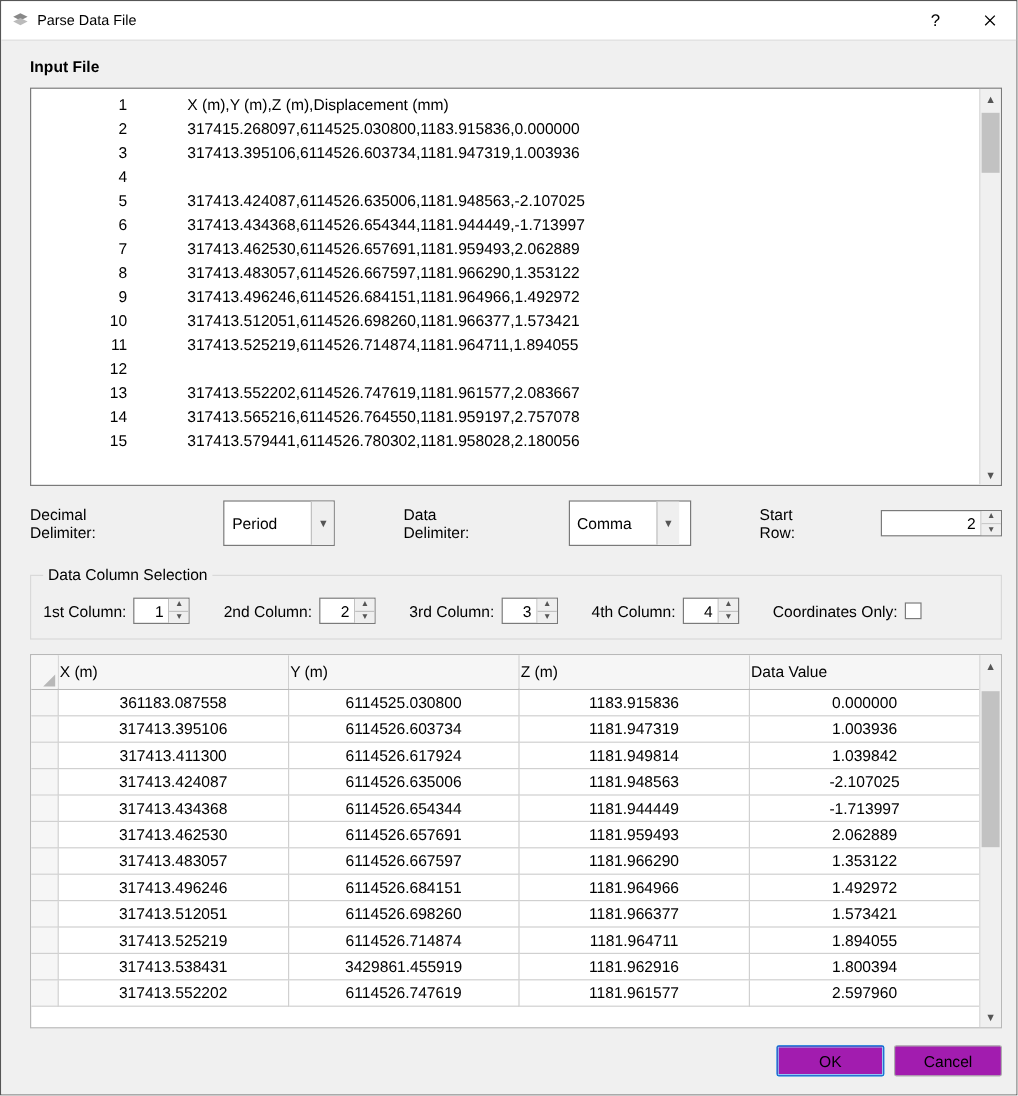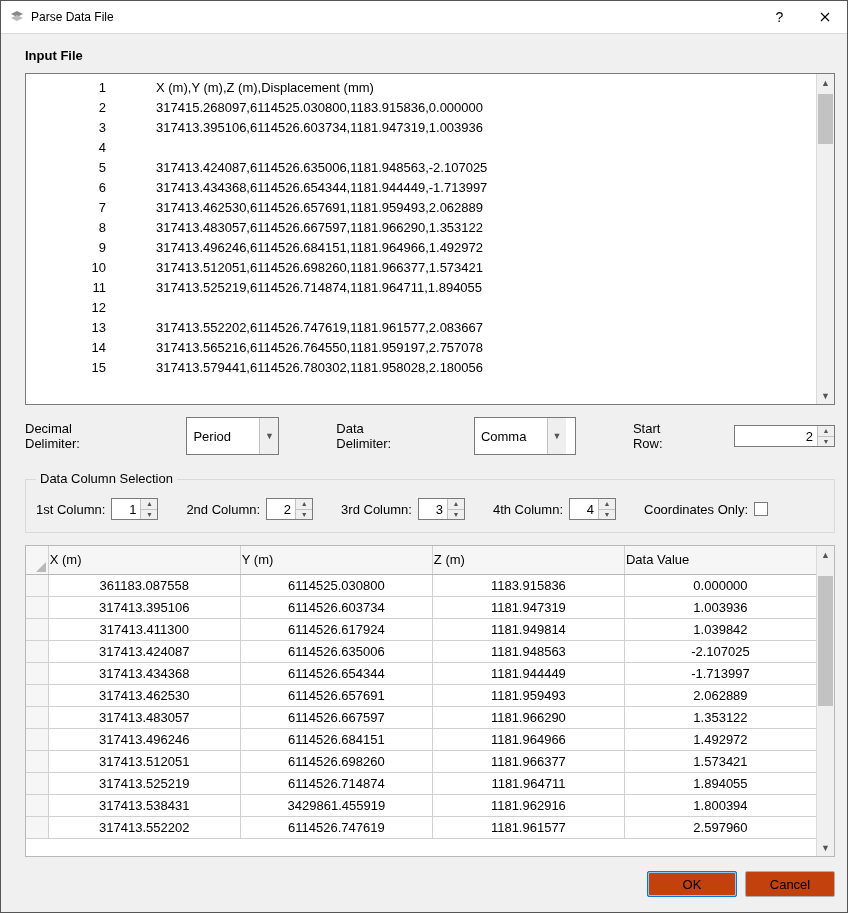--- a/index.html
+++ b/index.html
@@ -298,21 +298,21 @@
   .button-row {
     display: flex;
     justify-content: flex-end;
     gap: 8px;
     padding: 6px 0 2px 0;
   }
   .btn {
     min-width: 90px;
     height: 26px;
     border: 1px solid #adadad;
-    background: #c2410c;
+    background: #a21caf;
     display:flex; align-items:center; justify-content:center;
     font-size: 13px;
     border-radius: 2px;
     box-sizing: border-box;
   }
   .btn.primary {
     border: 1px solid #0078d7;
     box-shadow: inset 0 0 0 1px #90c8f6;
   }
   .flex-fill { flex: 1; }

